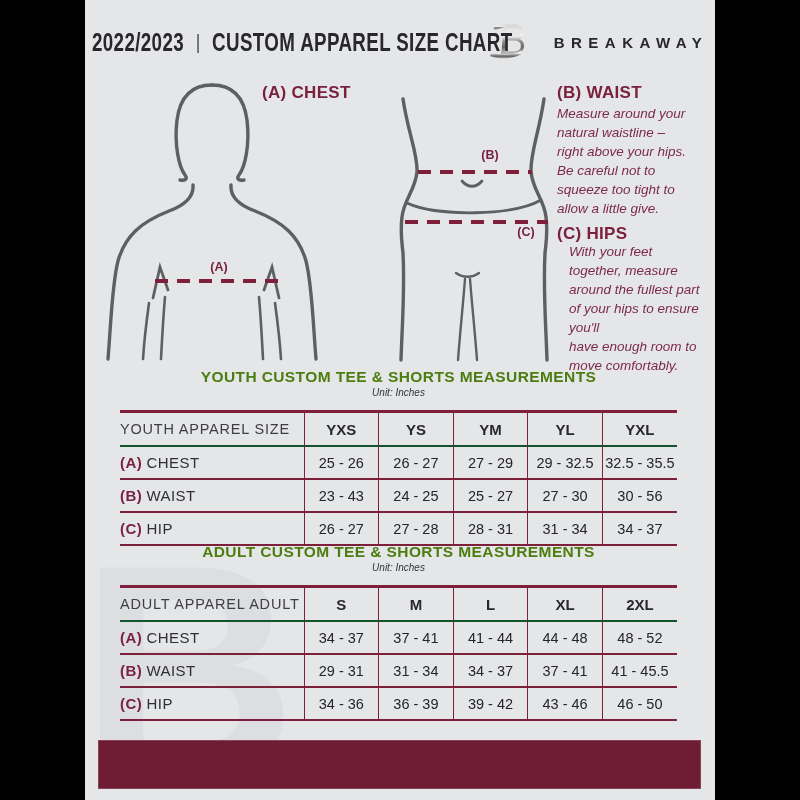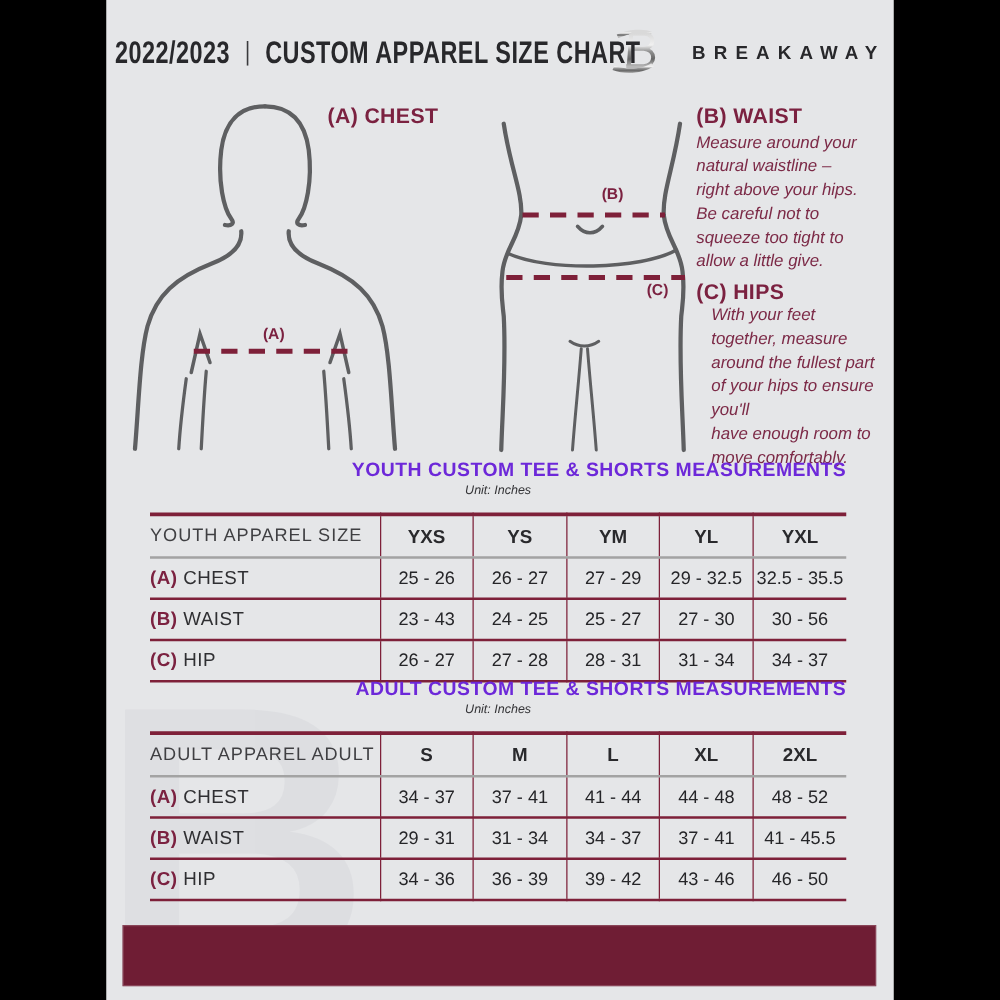--- a/index.html
+++ b/index.html
@@ -35,34 +35,34 @@
   .guide-heading {
     position:absolute; z-index:2; font-size:17px; font-weight:700;
     color:#7b2140; letter-spacing:0.3px;
   }
   .guide-desc {
     position:absolute; z-index:2; font-size:13.5px; font-style:italic;
     color:#7c2a47; line-height:19px; white-space:pre-line;
   }
   
   .section-title {
-    position:absolute; left:35px; width:557px; text-align:right; z-index:2;
-    font-size:15.5px; font-weight:700; color:#6d28d9; letter-spacing:0.4px;
+    position:absolute; left:35px; width:557px; text-align:center; z-index:2;
+    font-size:15.5px; font-weight:700; color:#4d7c0f; letter-spacing:0.4px;
   }
   .section-unit {
     position:absolute; left:35px; width:557px; text-align:center; z-index:2;
     font-size:10px; font-style:italic; color:#333336;
   }
   
   table.size-table {
     position:absolute; left:35px; width:557px; z-index:2;
     border-collapse:collapse; table-layout:fixed;
   }
   .size-table th, .size-table td { padding:0; vertical-align:middle; background:transparent; }
-  .size-table thead tr { border-top:3px solid #7e2039; border-bottom:2px solid #a3a3a3; }
+  .size-table thead tr { border-top:3px solid #7e2039; border-bottom:2px solid #14532d; }
   .size-table tbody tr { border-bottom:2px solid #7e2039; }
   .size-table th { height:32px; }
   .size-table td { height:31px; }
   .size-table th + th, .size-table td + td { border-left:1.6px solid #7e2039; }
   .corner-cell {
     text-align:left; padding-left:17px; font-weight:400; font-size:14.5px;
     color:#3f3f42; letter-spacing:0.8px;
   }
   .size-head { text-align:center; font-size:15px; font-weight:700; color:#29292c; }
   .row-label { text-align:left; padding-left:17px; font-size:15px; color:#2f2f32; letter-spacing:0.4px; }

